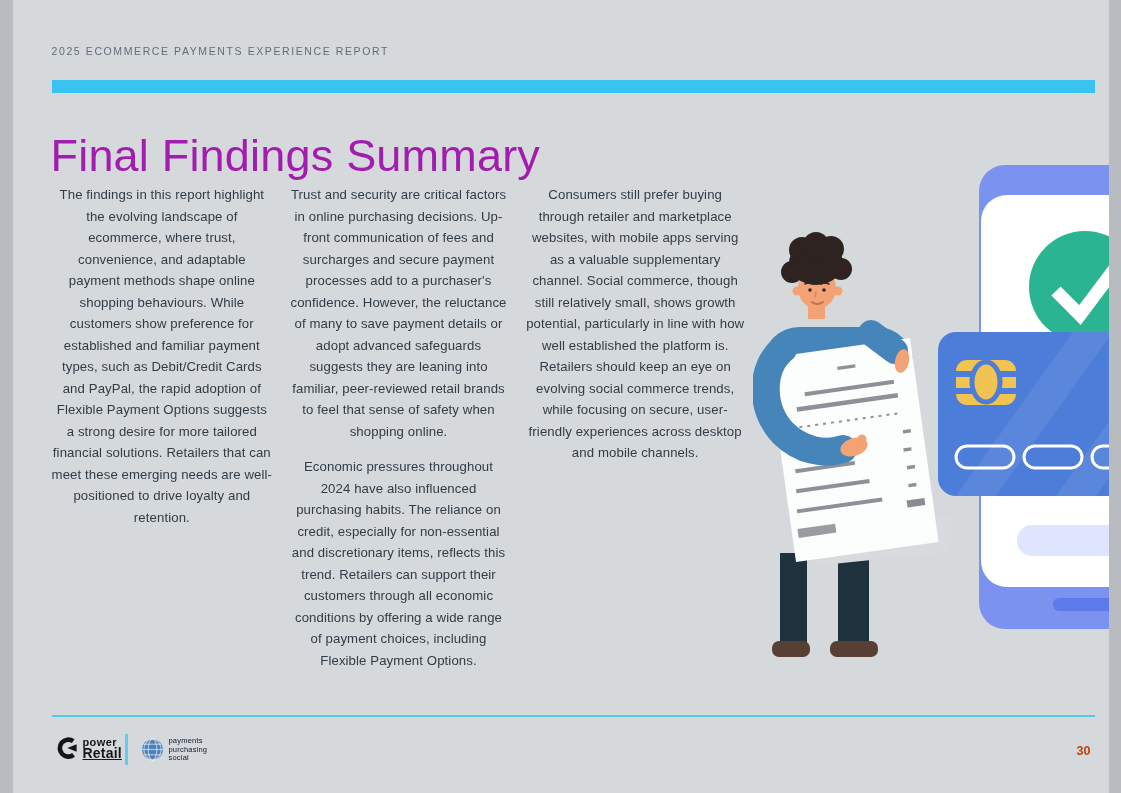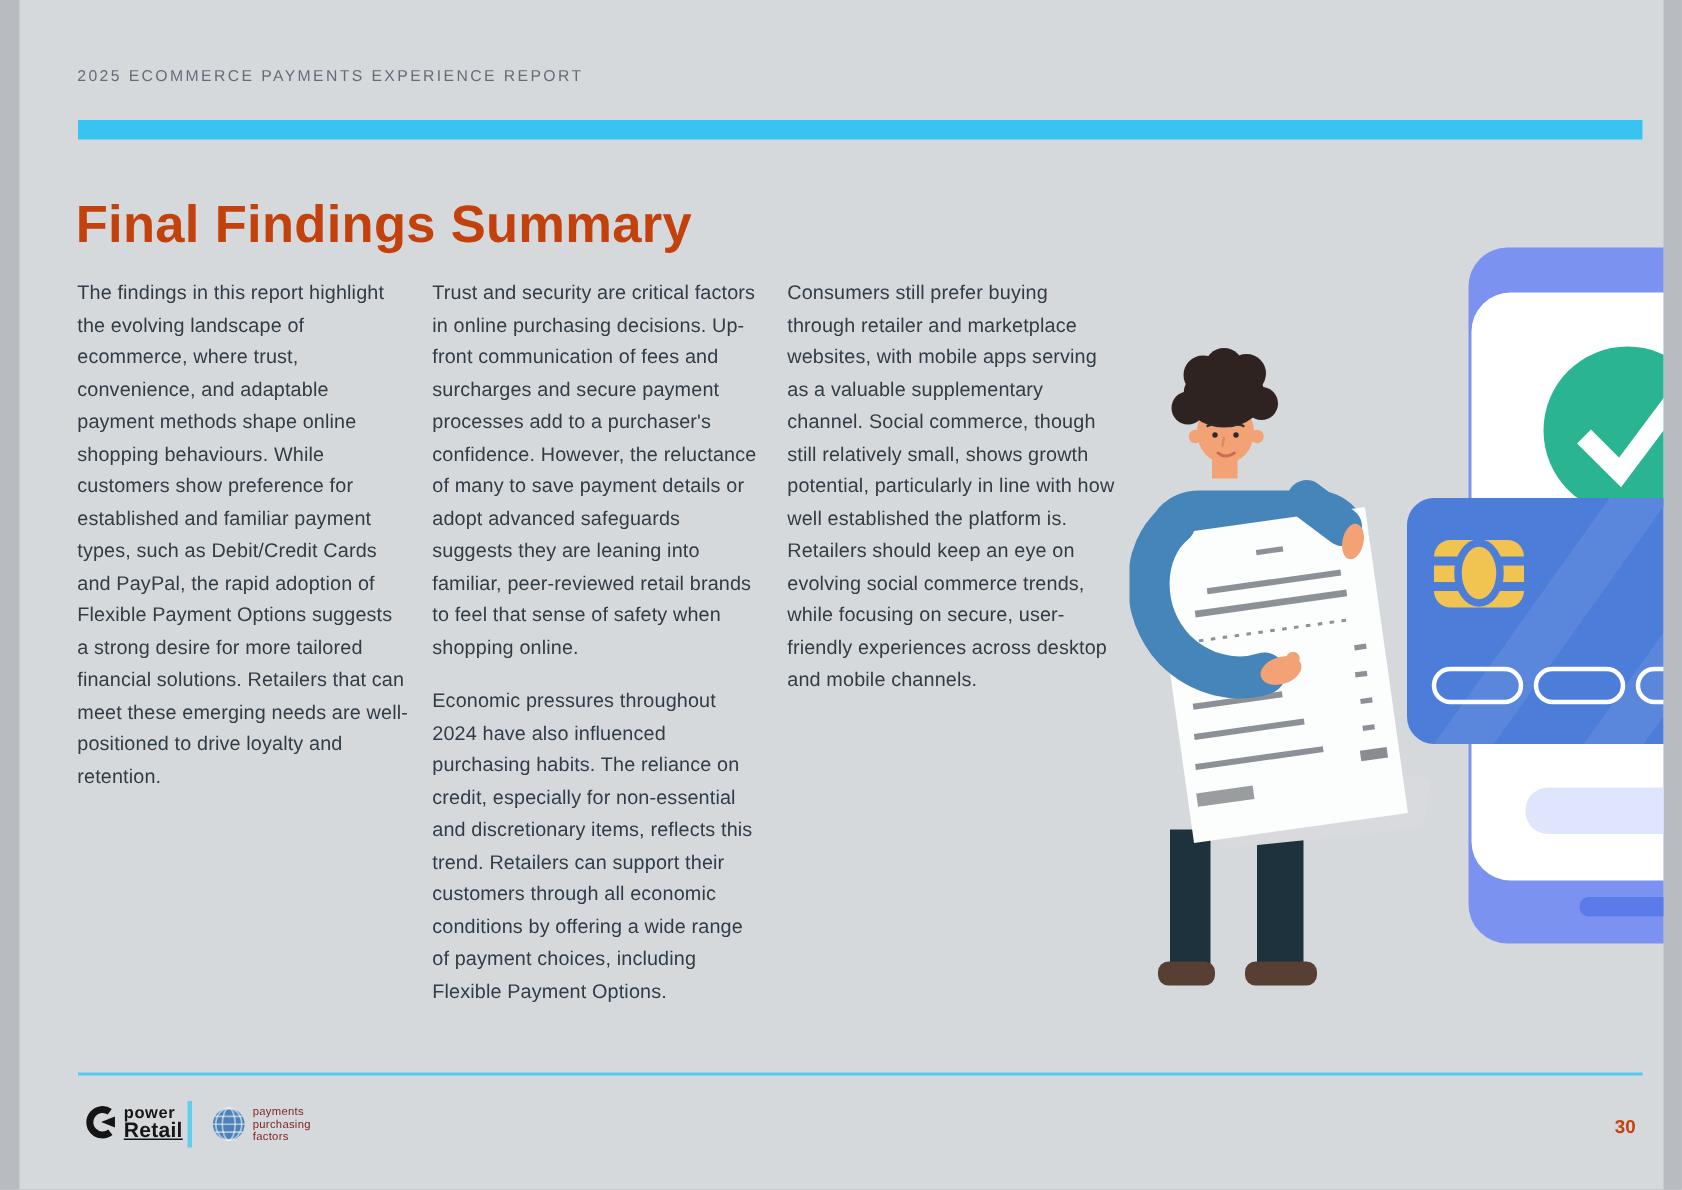--- a/index.html
+++ b/index.html
@@ -23,33 +23,33 @@
   }
   .accent-bar {
     position: absolute;
     left: 39px; top: 80px;
     width: 1043px; height: 13px;
     background: #39c3f1;
   }
   .title {
     position: absolute;
     left: 38px; top: 130px;
-    font-size: 35px;
-    font-weight: 700;
+    font-size: 45px;
+    font-weight: 400;
     letter-spacing: 0.2px;
-    color: #c2410c;
+    color: #a21caf;
   }
   .columns {
     position: absolute;
     left: 39px; top: 184px;
     width: 694px;
     display: flex;
     gap: 16px;
   }
-  .col { width: 221px; }
+  .col { width: 221px; text-align: center; }
   .col p {
     font-size: 13.2px;
     line-height: 21.5px;
     letter-spacing: 0.1px;
     color: #303c46;
     margin: 0 0 14px 0;
   }
   .illustration {
     position: absolute;
     left: 740px; top: 155px;
@@ -81,21 +81,21 @@
     width: 3px; height: 31px;
     background: #63cdf0;
   }
   .brand-pcn {
     position: absolute;
     left: 128px; top: 737px;
     display: flex;
     align-items: center;
     gap: 5px;
   }
-  .brand-pcn .pcn-text { color: #7f1d1d; }
+  .brand-pcn .pcn-text { color: #0f172a; }
   .brand-pcn .pcn-text div {
     font-size: 7.5px; line-height: 8.5px; font-weight: 500; letter-spacing: 0.2px;
   }
   .page-number {
     position: absolute;
     left: 1064px; top: 744px;
     font-size: 12.5px;
     font-weight: 700;
     color: #c2410c;
   }
@@ -245,19 +245,19 @@
         <ellipse cx="12" cy="12" rx="4.5" ry="11"></ellipse>
         <ellipse cx="12" cy="12" rx="9" ry="11"></ellipse>
         <path d="M1 12 H23"></path>
         <path d="M2.5 6.5 H21.5"></path>
         <path d="M2.5 17.5 H21.5"></path>
       </g>
     </svg>
     <div class="pcn-text">
       <div>payments</div>
       <div>purchasing</div>
-      <div>factors</div>
+      <div>social</div>
     </div>
   </div>
 
   <div class="page-number">30</div>
 
 </div>
 
 </body></html>

